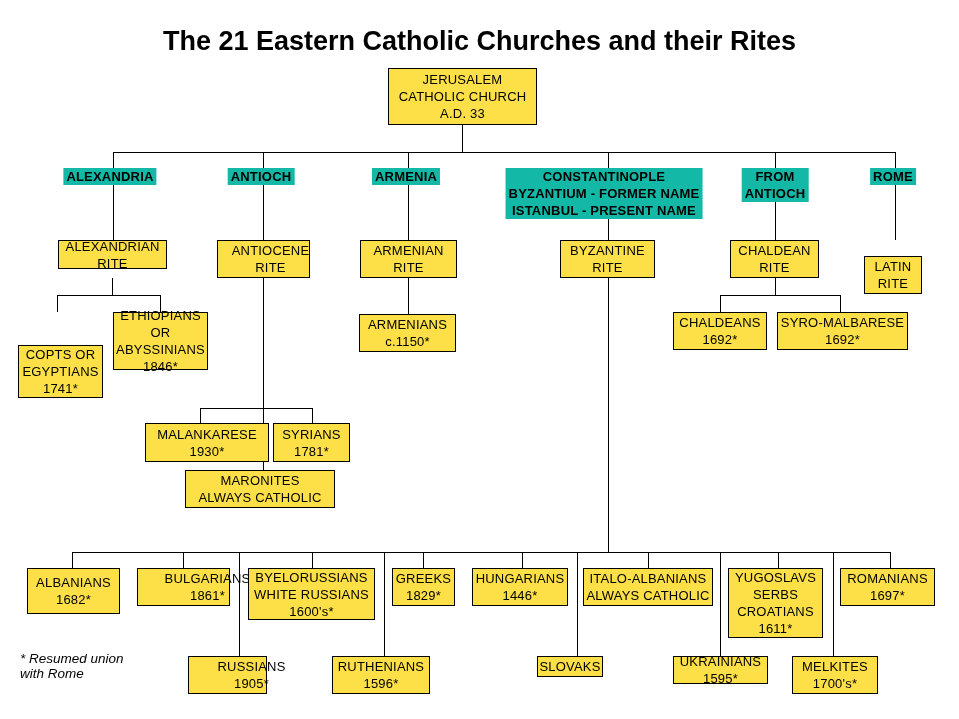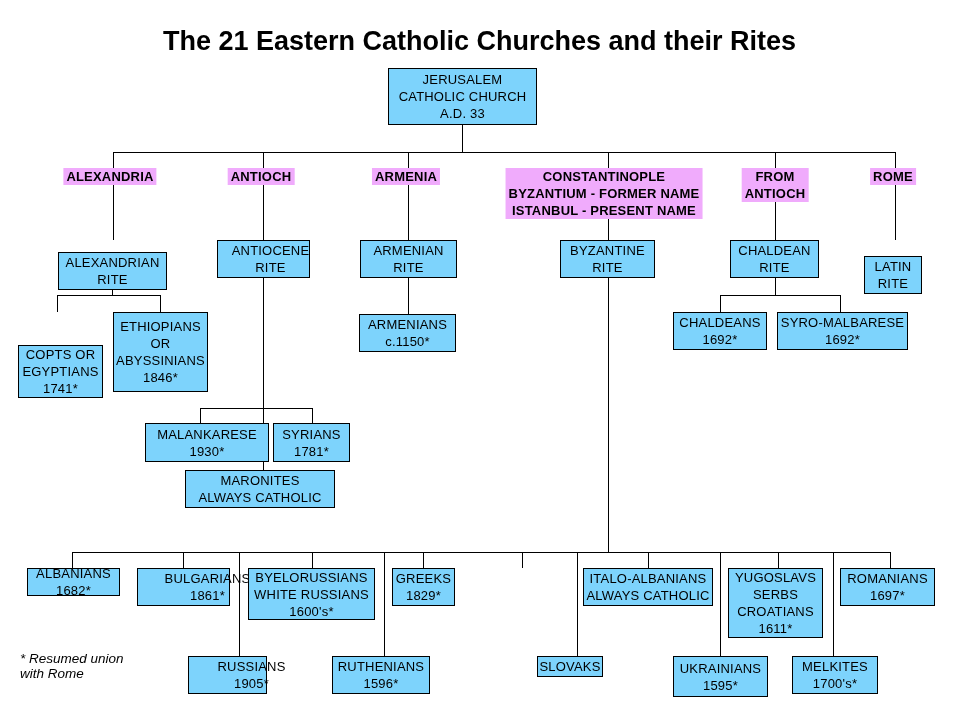--- a/index.html
+++ b/index.html
@@ -7,63 +7,63 @@
     position:relative; width:959px; height:719px; background:#ffffff;
     font-family:"Liberation Sans", sans-serif; color:#000000; overflow:hidden;
   }
   .title {
     position:absolute; top:26px; left:0; width:959px; text-align:center;
     font-weight:bold; font-size:27px; line-height:30px;
   }
   svg.wires { position:absolute; left:0; top:0; z-index:1; }
   .box {
     position:absolute; box-sizing:border-box; border:1px solid #000;
-    background:#7dd3fc; display:flex; align-items:center; justify-content:center;
+    background:#fde047; display:flex; align-items:center; justify-content:center;
     text-align:center; font-size:13px; line-height:17px;
     white-space:pre-line; letter-spacing:0.2px; z-index:2;
   }
   .blabel {
-    position:absolute; transform:translateX(-50%); background:#f0abfc;
+    position:absolute; transform:translateX(-50%); background:#14b8a6;
     font-weight:bold; font-size:13px; line-height:17px; text-align:center;
     white-space:pre-line; padding:0 3px; z-index:3; letter-spacing:0.2px;
   }
   .footnote {
     position:absolute; left:20px; top:651px; width:122px; 
     font-style:italic; font-size:13.5px; line-height:15px; white-space:pre-line;
     z-index:2;
   }
 
   
   #n-jerusalem       { left:388px; top:68px;  width:149px; height:57px; }
-  #n-alexandrian     { left:58px;  top:252px; width:109px; height:38px; }
+  #n-alexandrian     { left:58px;  top:240px; width:109px; height:29px; }
   #n-antiocene       { left:217px; top:240px; width:93px;  height:38px;padding-left:14px; }
   #n-armenian        { left:360px; top:240px; width:97px;  height:38px; }
   #n-byzantine       { left:560px; top:240px; width:95px;  height:38px; }
   #n-chaldean-rite   { left:730px; top:240px; width:89px;  height:38px; }
   #n-latin           { left:864px; top:256px; width:58px;  height:38px; }
   #n-copts           { left:18px;  top:312px; width:85px;  height:53px;margin-top:33px; }
-  #n-ethiopians      { left:113px; top:312px; width:95px;  height:80px; }
+  #n-ethiopians      { left:113px; top:312px; width:95px;  height:58px; }
   #n-armenians       { left:359px; top:314px; width:97px;  height:38px; }
   #n-chaldeans       { left:673px; top:312px; width:94px;  height:38px; }
   #n-syro            { left:777px; top:312px; width:131px; height:38px; }
   #n-malankarese     { left:145px; top:423px; width:124px; height:39px; }
   #n-syrians         { left:273px; top:423px; width:77px;  height:39px; }
   #n-maronites       { left:185px; top:470px; width:150px; height:38px; }
-  #n-albanians       { left:27px;  top:568px; width:93px;  height:28px; }
+  #n-albanians       { left:27px;  top:568px; width:93px;  height:46px; }
   #n-bulgarians      { left:137px; top:568px; width:93px;  height:38px;padding-left:48px; }
   #n-byelorussians   { left:248px; top:568px; width:127px; height:52px; }
   #n-greeks          { left:392px; top:568px; width:63px;  height:38px; }
   #n-hungarians      { left:472px; top:568px; width:96px;  height:38px; }
   #n-italo           { left:583px; top:568px; width:130px; height:38px; }
   #n-yugoslavs       { left:728px; top:568px; width:95px;  height:70px; }
   #n-romanians       { left:840px; top:568px; width:95px;  height:38px; }
   #n-russians        { left:188px; top:656px; width:79px;  height:38px;padding-left:48px; }
   #n-ruthenians      { left:332px; top:656px; width:98px;  height:38px; }
   #n-slovaks         { left:537px; top:656px; width:66px;  height:21px; }
-  #n-ukrainians      { left:673px; top:656px; width:95px;  height:41px; }
+  #n-ukrainians      { left:673px; top:656px; width:95px;  height:28px; }
   #n-melkites        { left:792px; top:656px; width:86px;  height:38px; }
 
   
   #bl-alexandria     { left:110px; top:168px; }
   #bl-antioch        { left:261px; top:168px; }
   #bl-armenia        { left:406px; top:168px; }
   #bl-constantinople { left:604px; top:168px; }
   #bl-from-antioch   { left:775px; top:168px; }
   #bl-rome           { left:893px; top:168px; }
 </style>
@@ -166,20 +166,22 @@
 ALWAYS CATHOLIC</div>
   <div class="box" id="n-albanians">ALBANIANS
 1682*</div>
   <div class="box" id="n-bulgarians">BULGARIANS
 1861*</div>
   <div class="box" id="n-byelorussians">BYELORUSSIANS
 WHITE RUSSIANS
 1600's*</div>
   <div class="box" id="n-greeks">GREEKS
 1829*</div>
+  <div class="box" id="n-hungarians">HUNGARIANS
+1446*</div>
   <div class="box" id="n-italo">ITALO-ALBANIANS
 ALWAYS CATHOLIC</div>
   <div class="box" id="n-yugoslavs">YUGOSLAVS
 SERBS
 CROATIANS
 1611*</div>
   <div class="box" id="n-romanians">ROMANIANS
 1697*</div>
   <div class="box" id="n-russians">RUSSIANS
 1905*</div>

